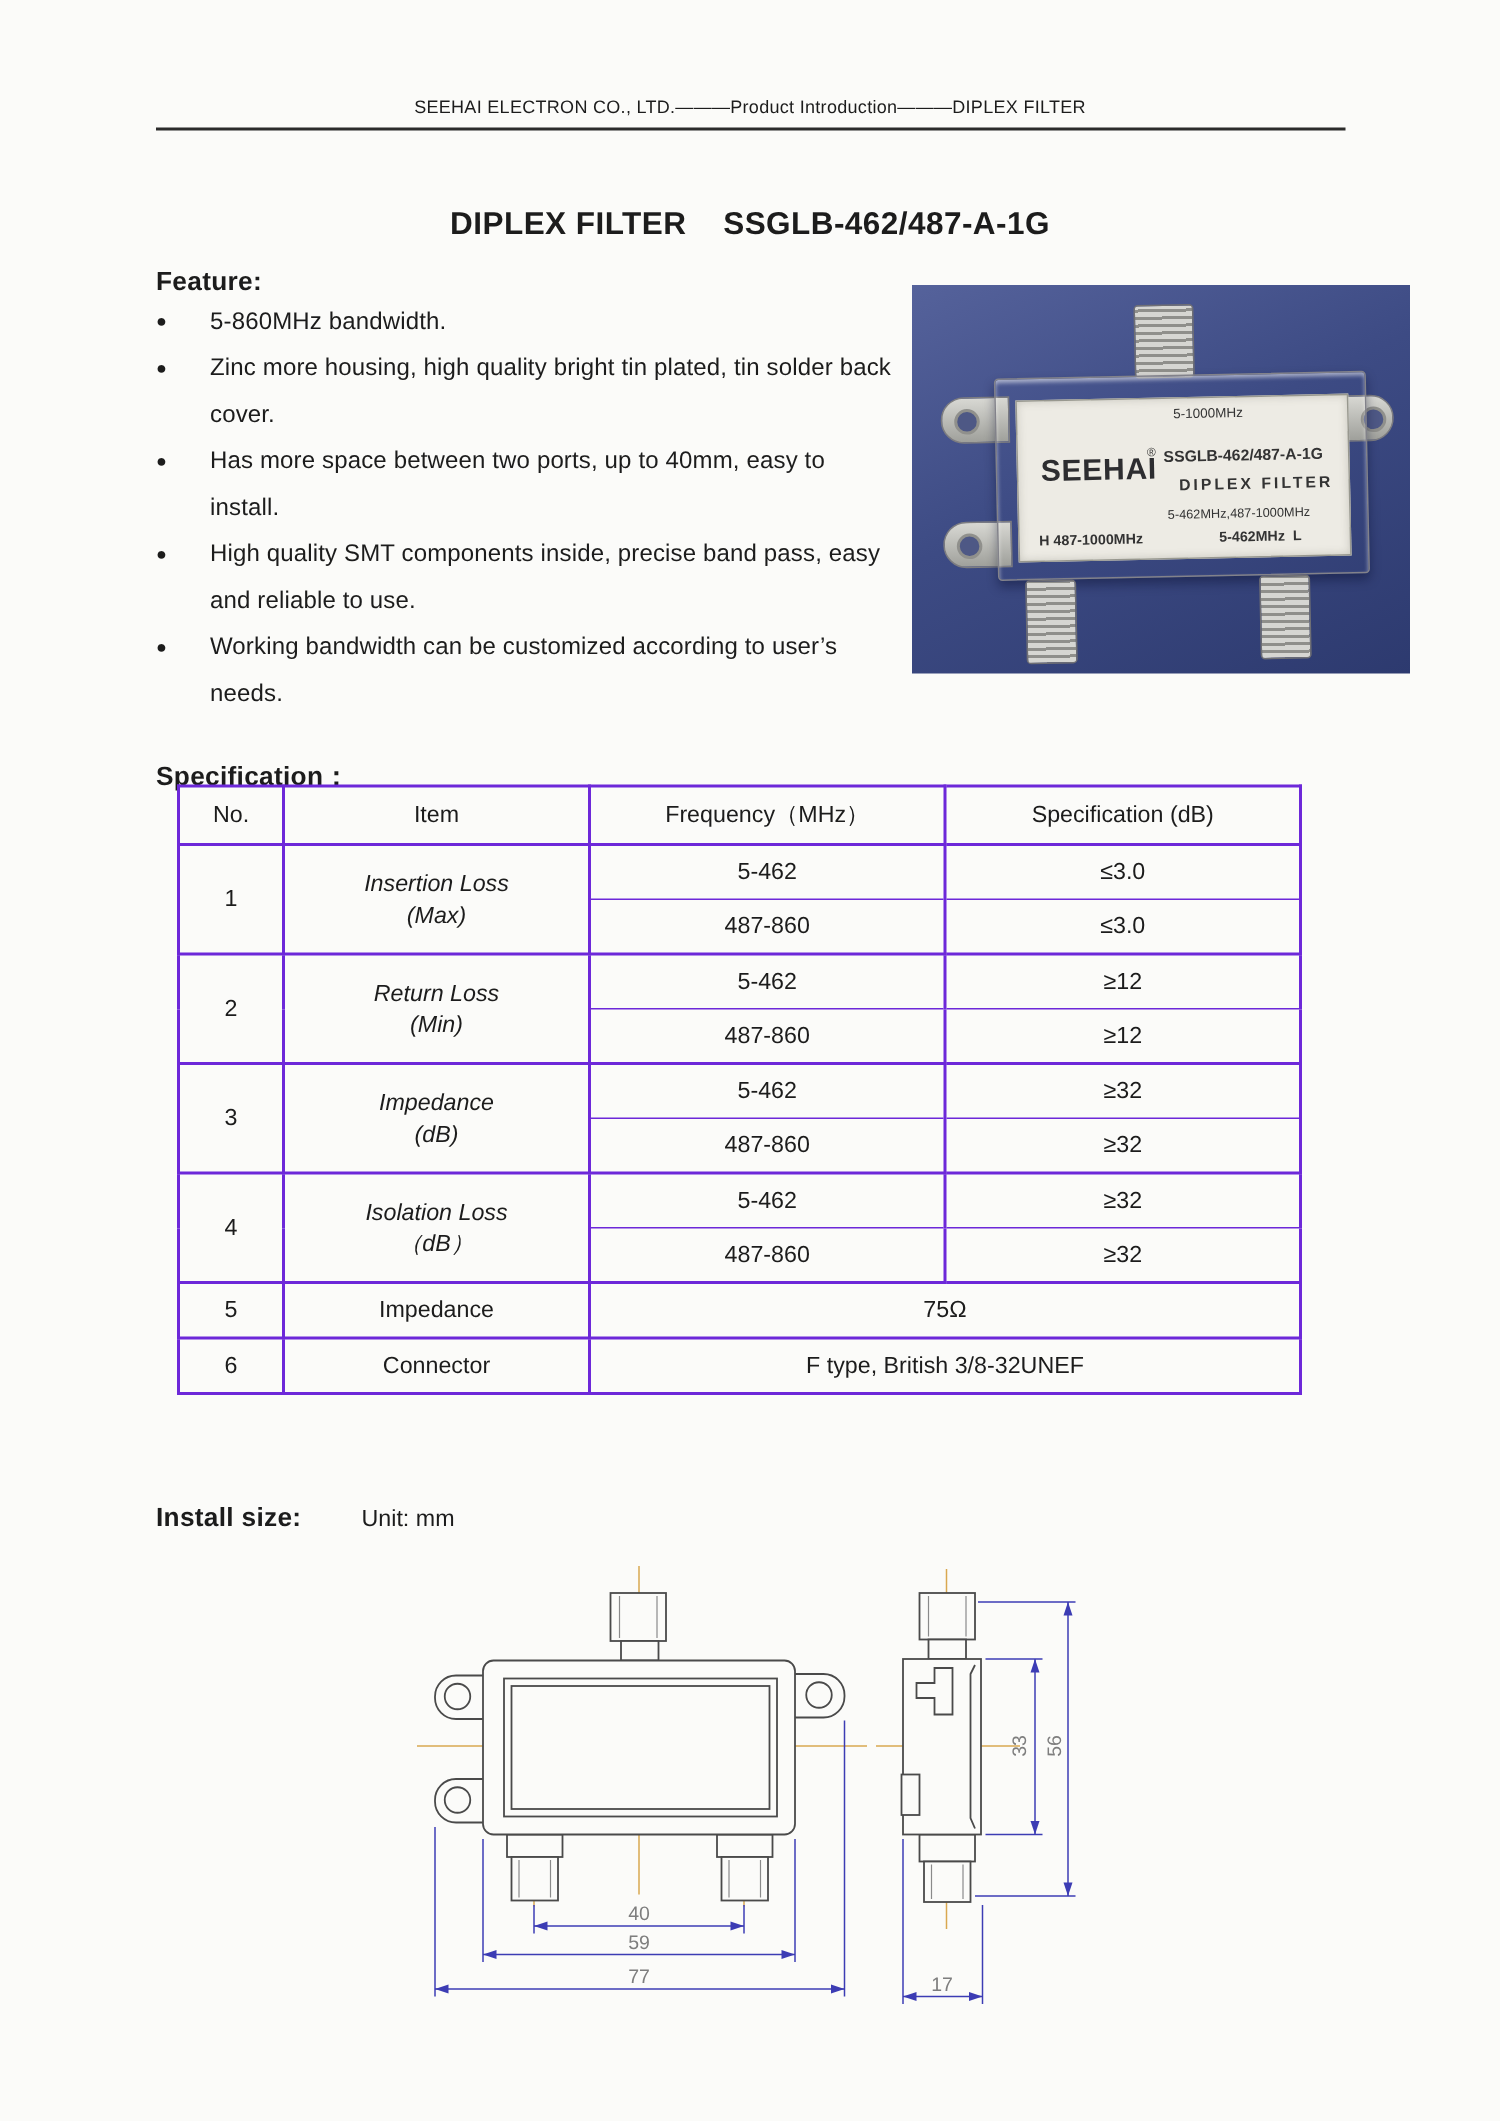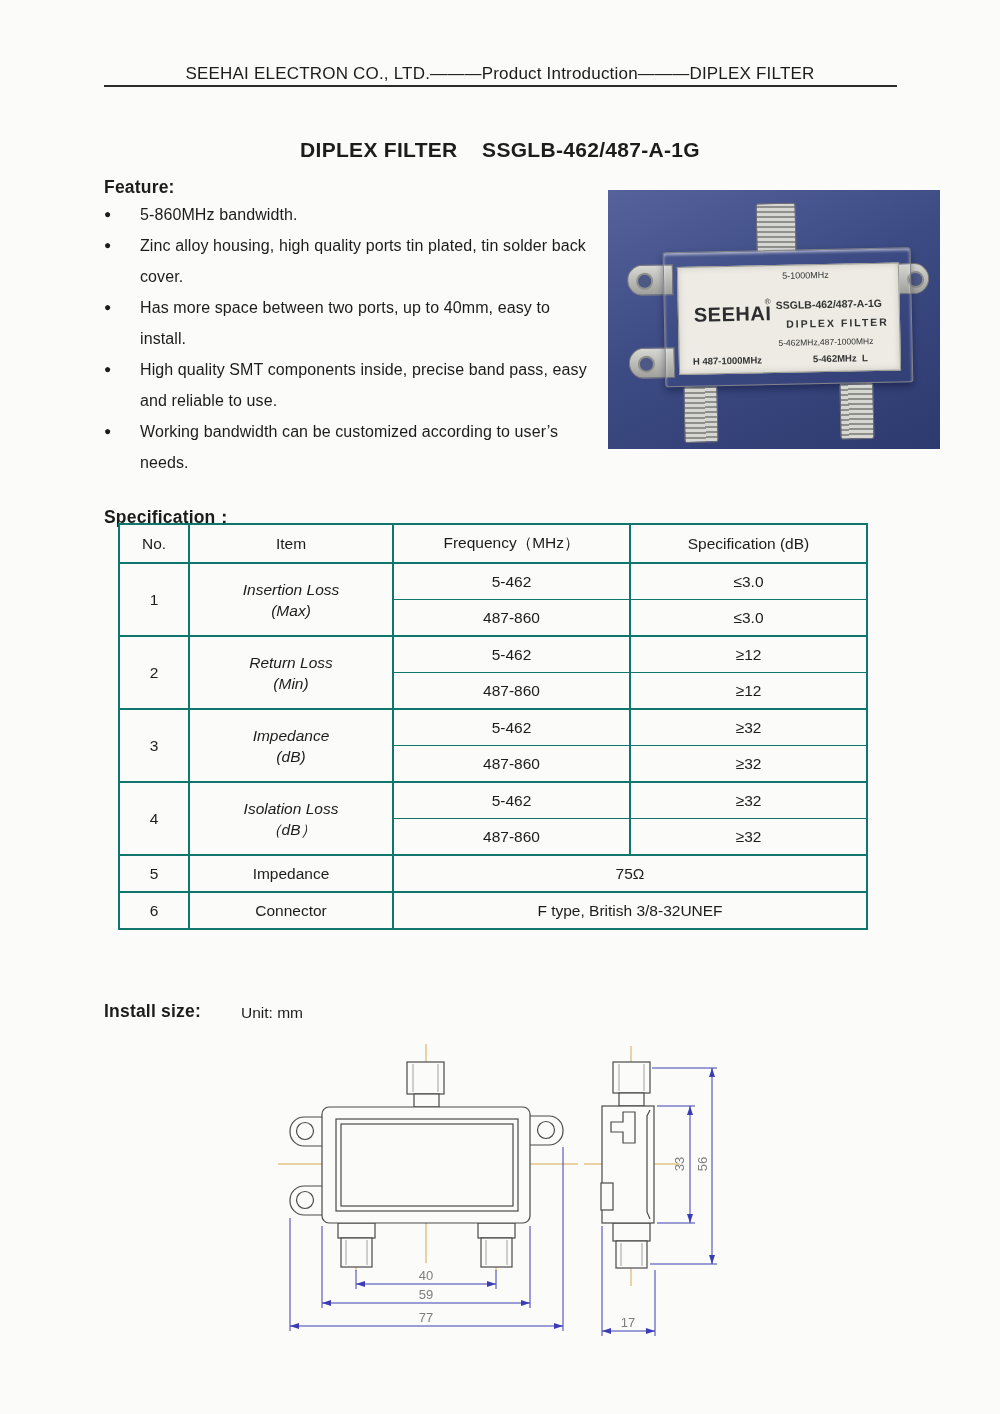--- a/index.html
+++ b/index.html
@@ -5,21 +5,21 @@
   html,body{margin:0;padding:0;}
   body{
     width:1000px;height:1414px;position:relative;
     background:#fbfbf9;color:#1c1c1c;
     font-family:"Liberation Sans", sans-serif;
     overflow:hidden;
   }
   .abs{position:absolute;}
 
   
-  .doc-header{top:64px;left:0;width:1000px;text-align:center;font-size:17px;letter-spacing:.2px;}
+  .doc-header{top:64px;left:0;width:1000px;text-align:center;font-size:12px;letter-spacing:.2px;}
   .doc-header-rule{top:85px;left:104px;width:793px;border-top:2px solid #2b2b2b;height:0;}
 
   
   .doc-title{top:138px;left:0;width:1000px;text-align:center;font-size:21px;font-weight:bold;white-space:pre;letter-spacing:.3px;}
 
   
   .sec-head{font-size:17.5px;font-weight:bold;letter-spacing:.2px;}
 
   
   .feature-list{top:199px;left:104px;width:505px;}
@@ -52,21 +52,21 @@
   .lab-model{left:97px;top:33px;font-size:10.5px;font-weight:bold;}
   .lab-product{left:107px;top:52px;font-size:10.5px;font-weight:bold;letter-spacing:2px;}
   .lab-bands{left:99px;top:72px;font-size:8.5px;}
   .lab-h{left:13px;top:88px;font-size:9.5px;font-weight:bold;}
   .lab-l{left:133px;top:88px;font-size:9.5px;font-weight:bold;}
 
   
   .spec-head{top:505px;left:104px;}
   .spec-table-wrap{top:523px;left:118px;}
   table{border-collapse:collapse;table-layout:fixed;width:748px;}
-  th,td{border:2px solid #0f766e;text-align:center;vertical-align:middle;
+  th,td{border:2px solid #6d28d9;text-align:center;vertical-align:middle;
     font-size:15.5px;font-weight:normal;padding:0;}
   th{height:37px;}
   td{height:35px;}
   td.thin-b{border-bottom-width:1px;text-align:center;}
   td.thin-t{border-top-width:1px;}
   .item-cell div{line-height:21px;font-style:italic;}
 
   
   .install-head{top:1001px;left:104px;}
   .install-unit{top:1004px;left:241px;font-size:15.5px;}
@@ -82,21 +82,21 @@
 <div class="abs doc-title">DIPLEX FILTER    SSGLB-462/487-A-1G</div>
 
 <div class="abs sec-head" style="top:177px;left:104px;">Feature:</div>
 <div class="abs feature-list">
   <div class="feat">
     <span class="bullet">●</span>
     <span class="txt">5-860MHz bandwidth.</span>
   </div>
   <div class="feat">
     <span class="bullet">●</span>
-    <span class="txt">Zinc alloy housing, high quality ports tin plated, tin solder back cover.</span>
+    <span class="txt">Zinc more housing, high quality bright tin plated, tin solder back cover.</span>
   </div>
   <div class="feat">
     <span class="bullet">●</span>
     <span class="txt">Has more space between two ports, up to 40mm, easy to install.</span>
   </div>
   <div class="feat">
     <span class="bullet">●</span>
     <span class="txt">High quality SMT components inside, precise band pass, easy and reliable to use.</span>
   </div>
   <div class="feat">

